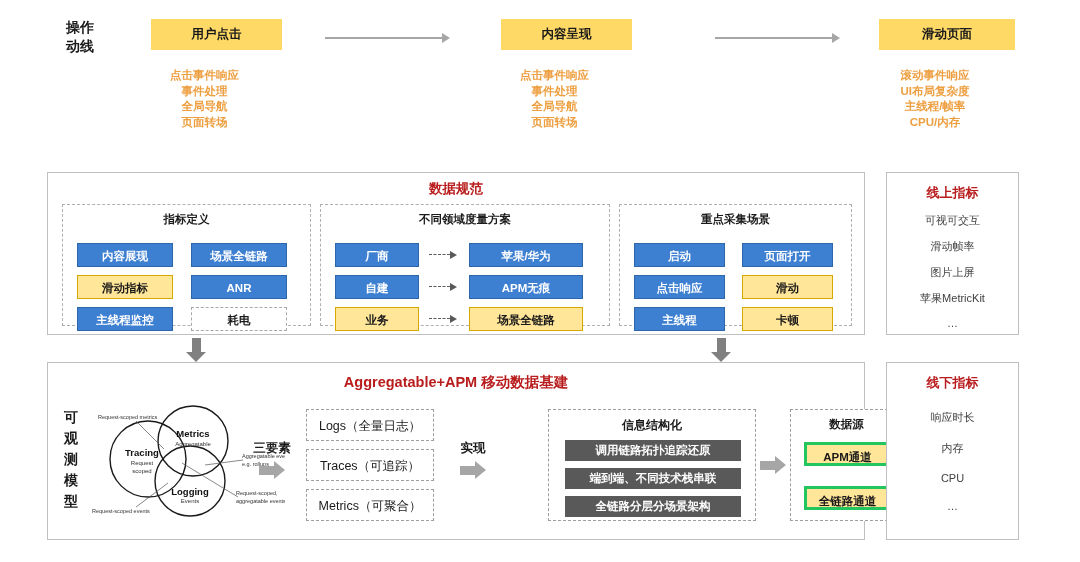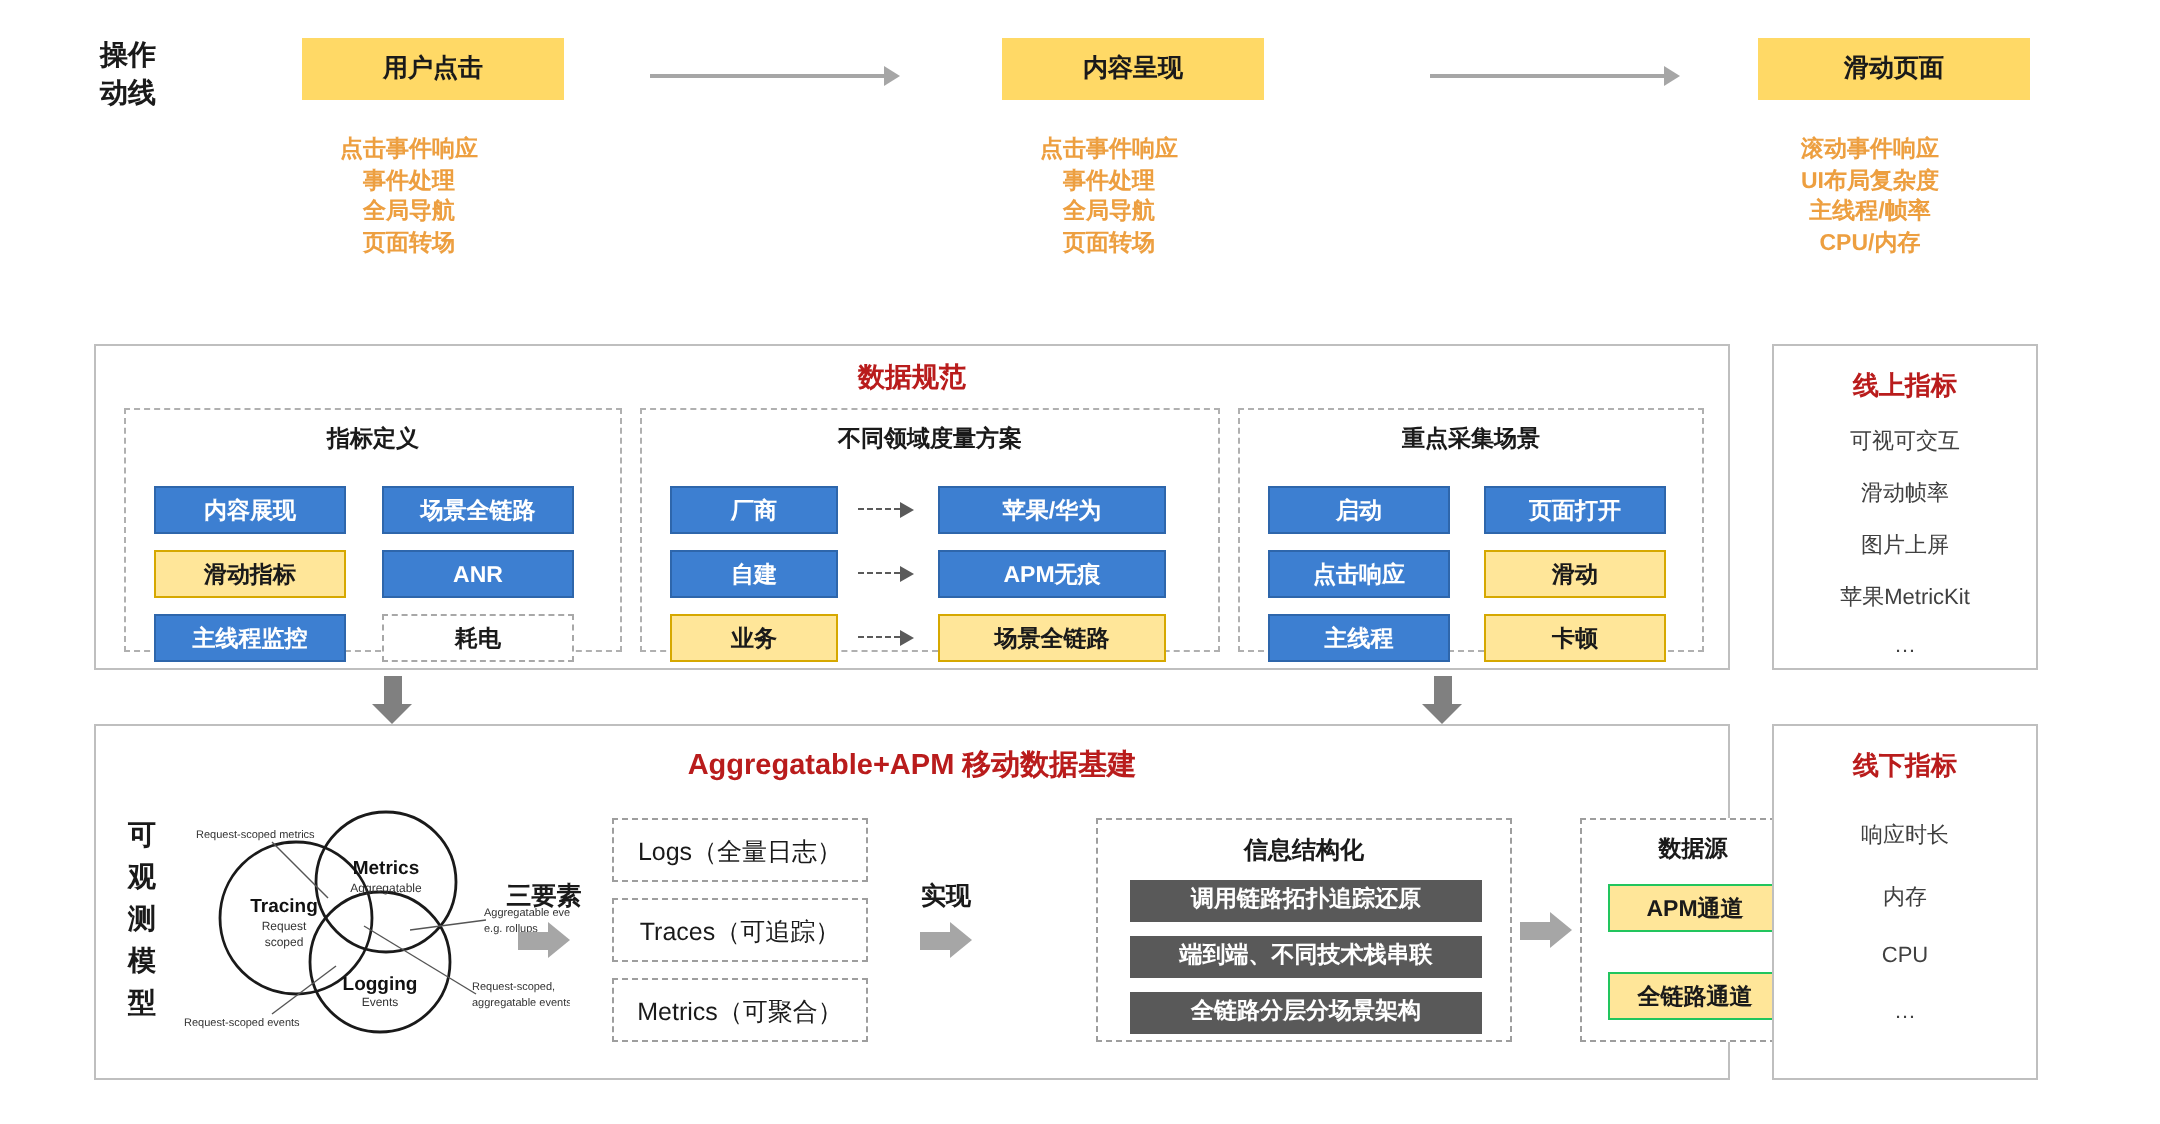--- a/index.html
+++ b/index.html
@@ -10,21 +10,21 @@
     color:#1a1a1a;
     overflow:hidden;
     position:relative;
   }
   .page{position:relative;width:1080px;height:562px;}
 
   
   .flow{position:absolute;left:0;top:0;width:1080px;height:160px;}
   .flow-label{
     position:absolute;left:50px;top:18px;width:60px;
-    font-size:14px;font-weight:bold;line-height:19px;color:#1a1a1a;
+    font-size:14px;font-weight:bold;line-height:19px;text-align:center;color:#1a1a1a;
   }
   .flow-col{position:absolute;top:0;}
   .flow-chip{
     height:31px;line-height:31px;text-align:center;
     background:#ffd966;color:#1a1a1a;font-size:12.5px;font-weight:bold;
     margin-top:19px;
     margin-left:24px;
   }
   .flow-list{
     margin-top:18px;text-align:center;color:#ed9f40;
@@ -128,21 +128,21 @@
     text-align:center;background:#595959;color:#ffffff;font-size:11.5px;font-weight:bold;
   }
 
   .srcgrp{
     position:absolute;left:742px;top:46px;width:113px;height:112px;
     border:1px dashed #9e9e9e;background:#fff;box-sizing:border-box;
   }
   .srcgrp .group-title{margin-top:7px;font-size:11.5px;}
   .srcbox{
     position:absolute;left:13px;width:87px;height:24px;line-height:24px;
-    text-align:center;background:#ffe699;border:1px solid #22c55e;color:#1a1a1a;
+    text-align:center;background:#ffe699;border:3px solid #22c55e;color:#1a1a1a;
     font-size:11.5px;font-weight:bold;box-sizing:border-box;
   }
 
   
   .d-arrow{position:absolute;width:20px;height:24px;}
   .d-arrow .stem{position:absolute;left:6px;top:0;width:9px;height:14px;background:#808080;}
   .d-arrow .tip{
     position:absolute;left:0;top:14px;width:0;height:0;
     border-left:10px solid transparent;border-right:10px solid transparent;
     border-top:10px solid #808080;

